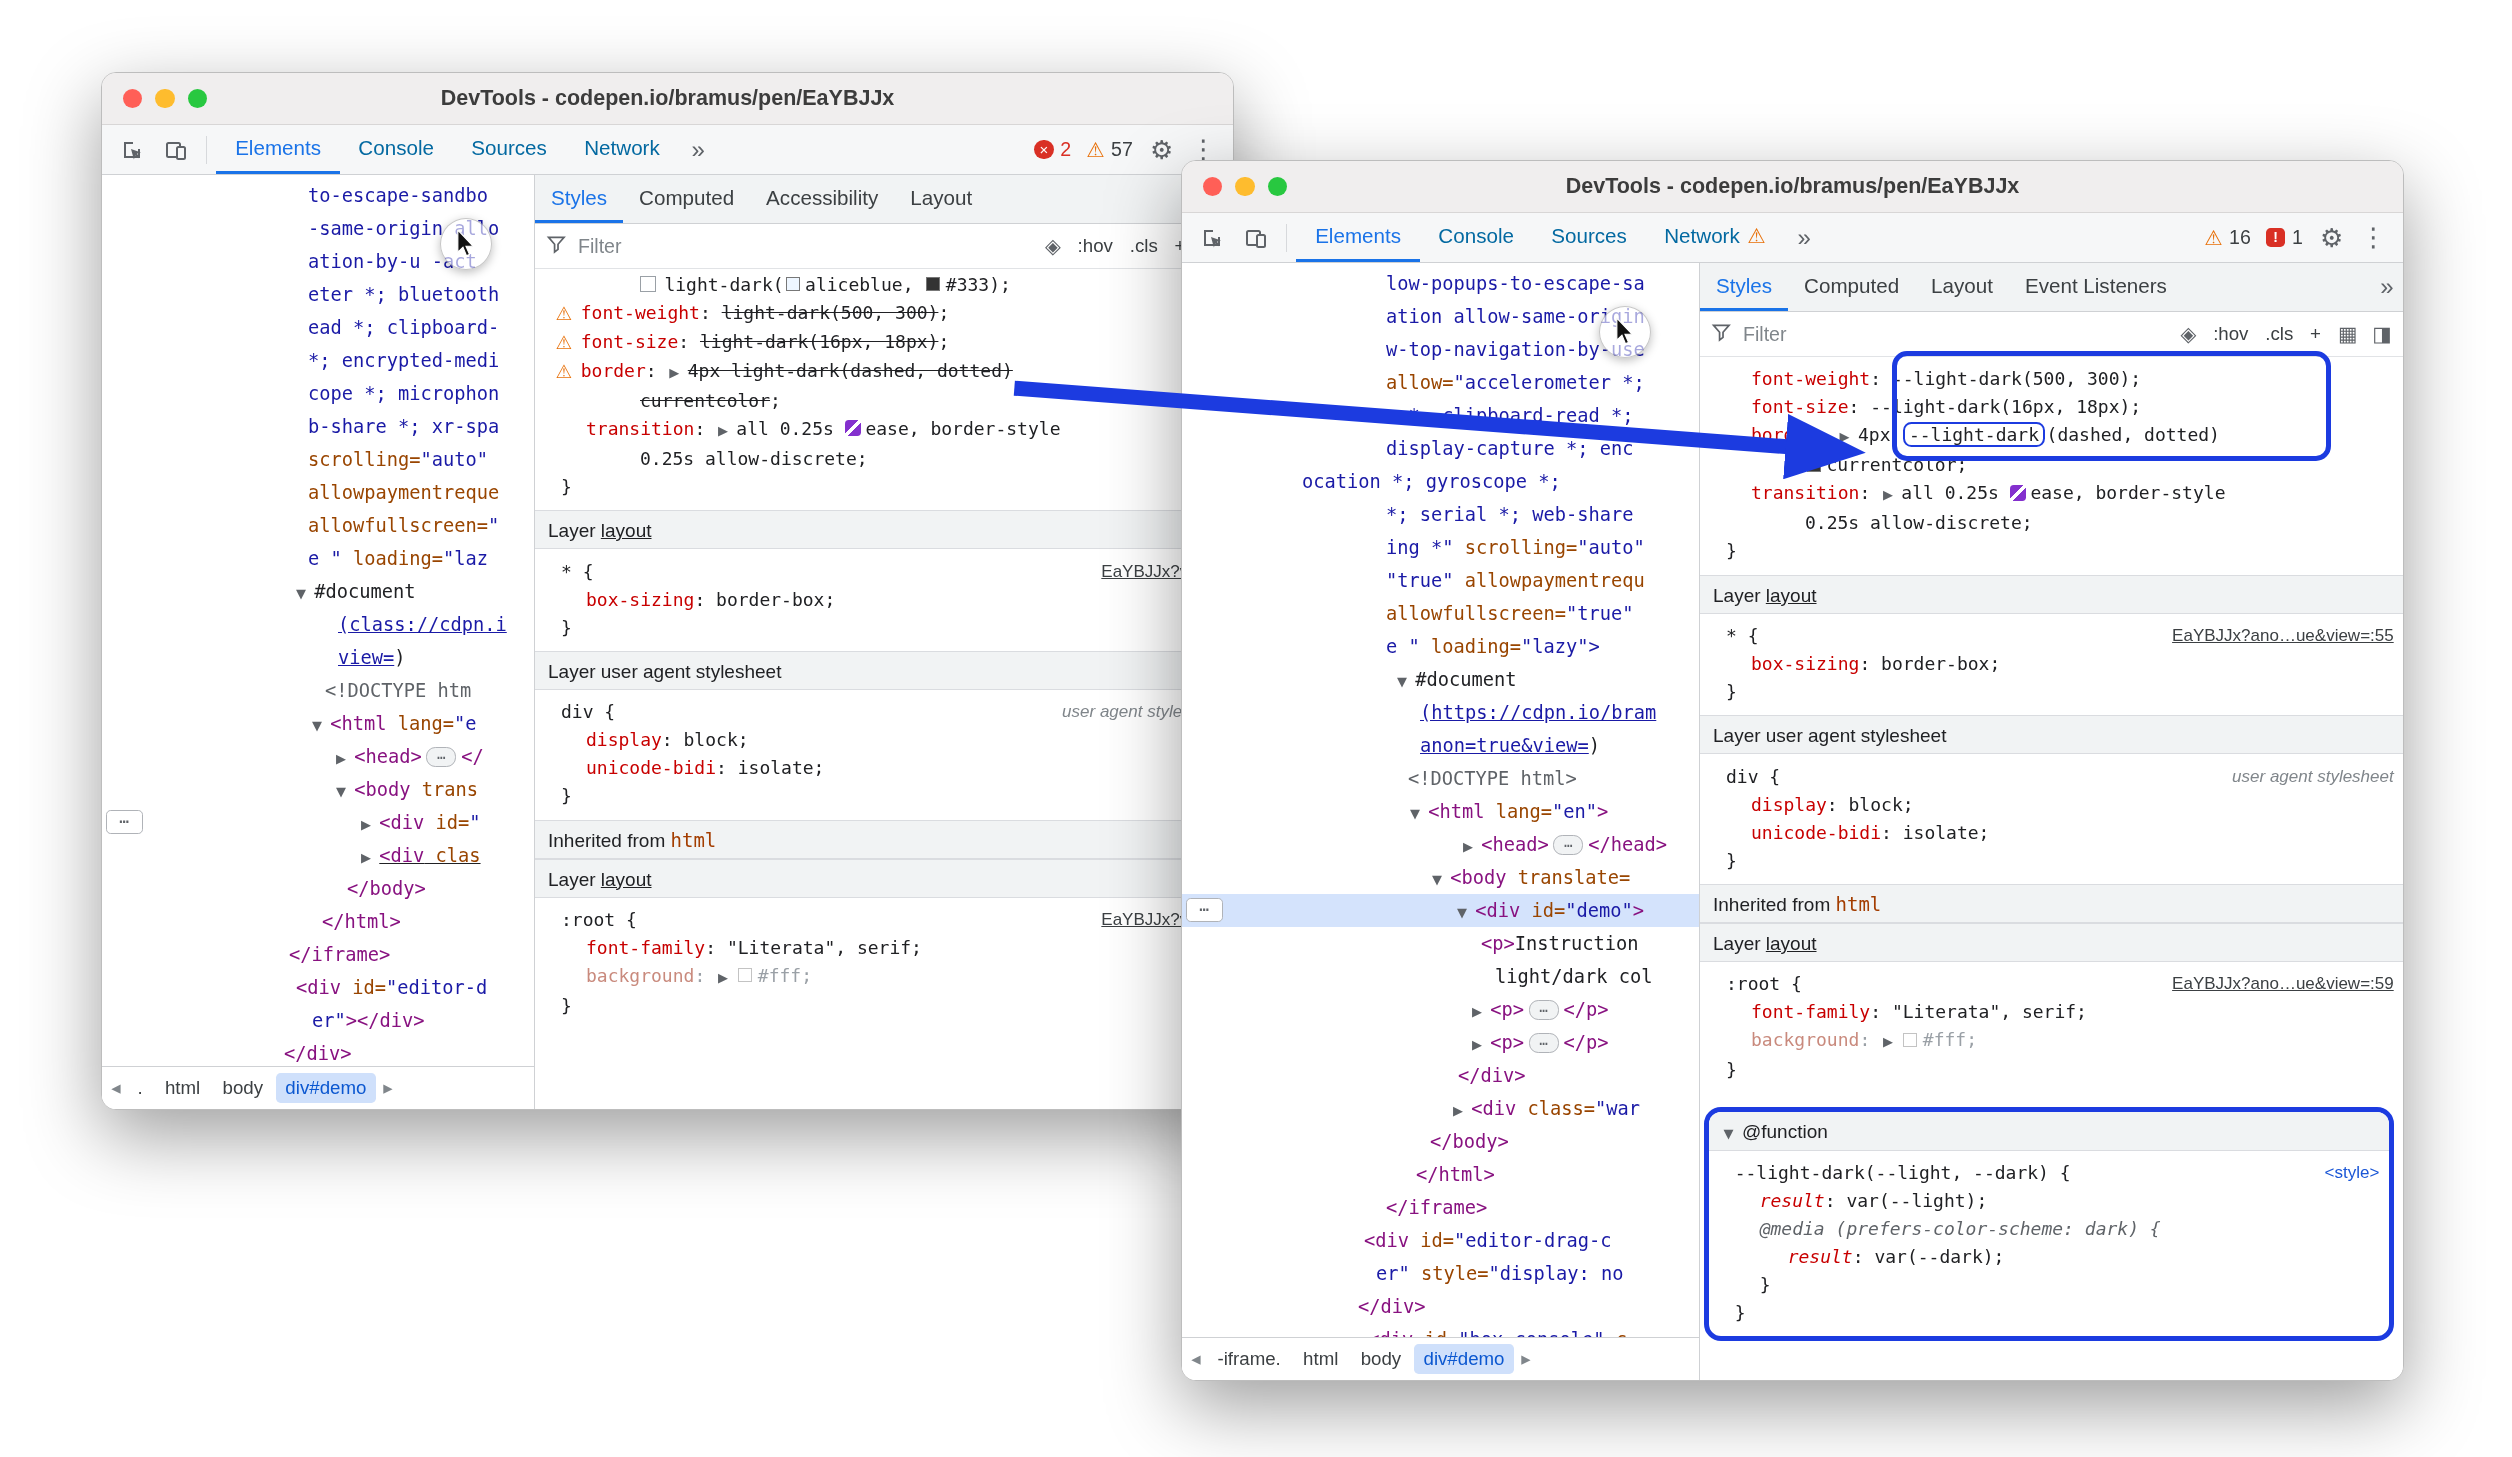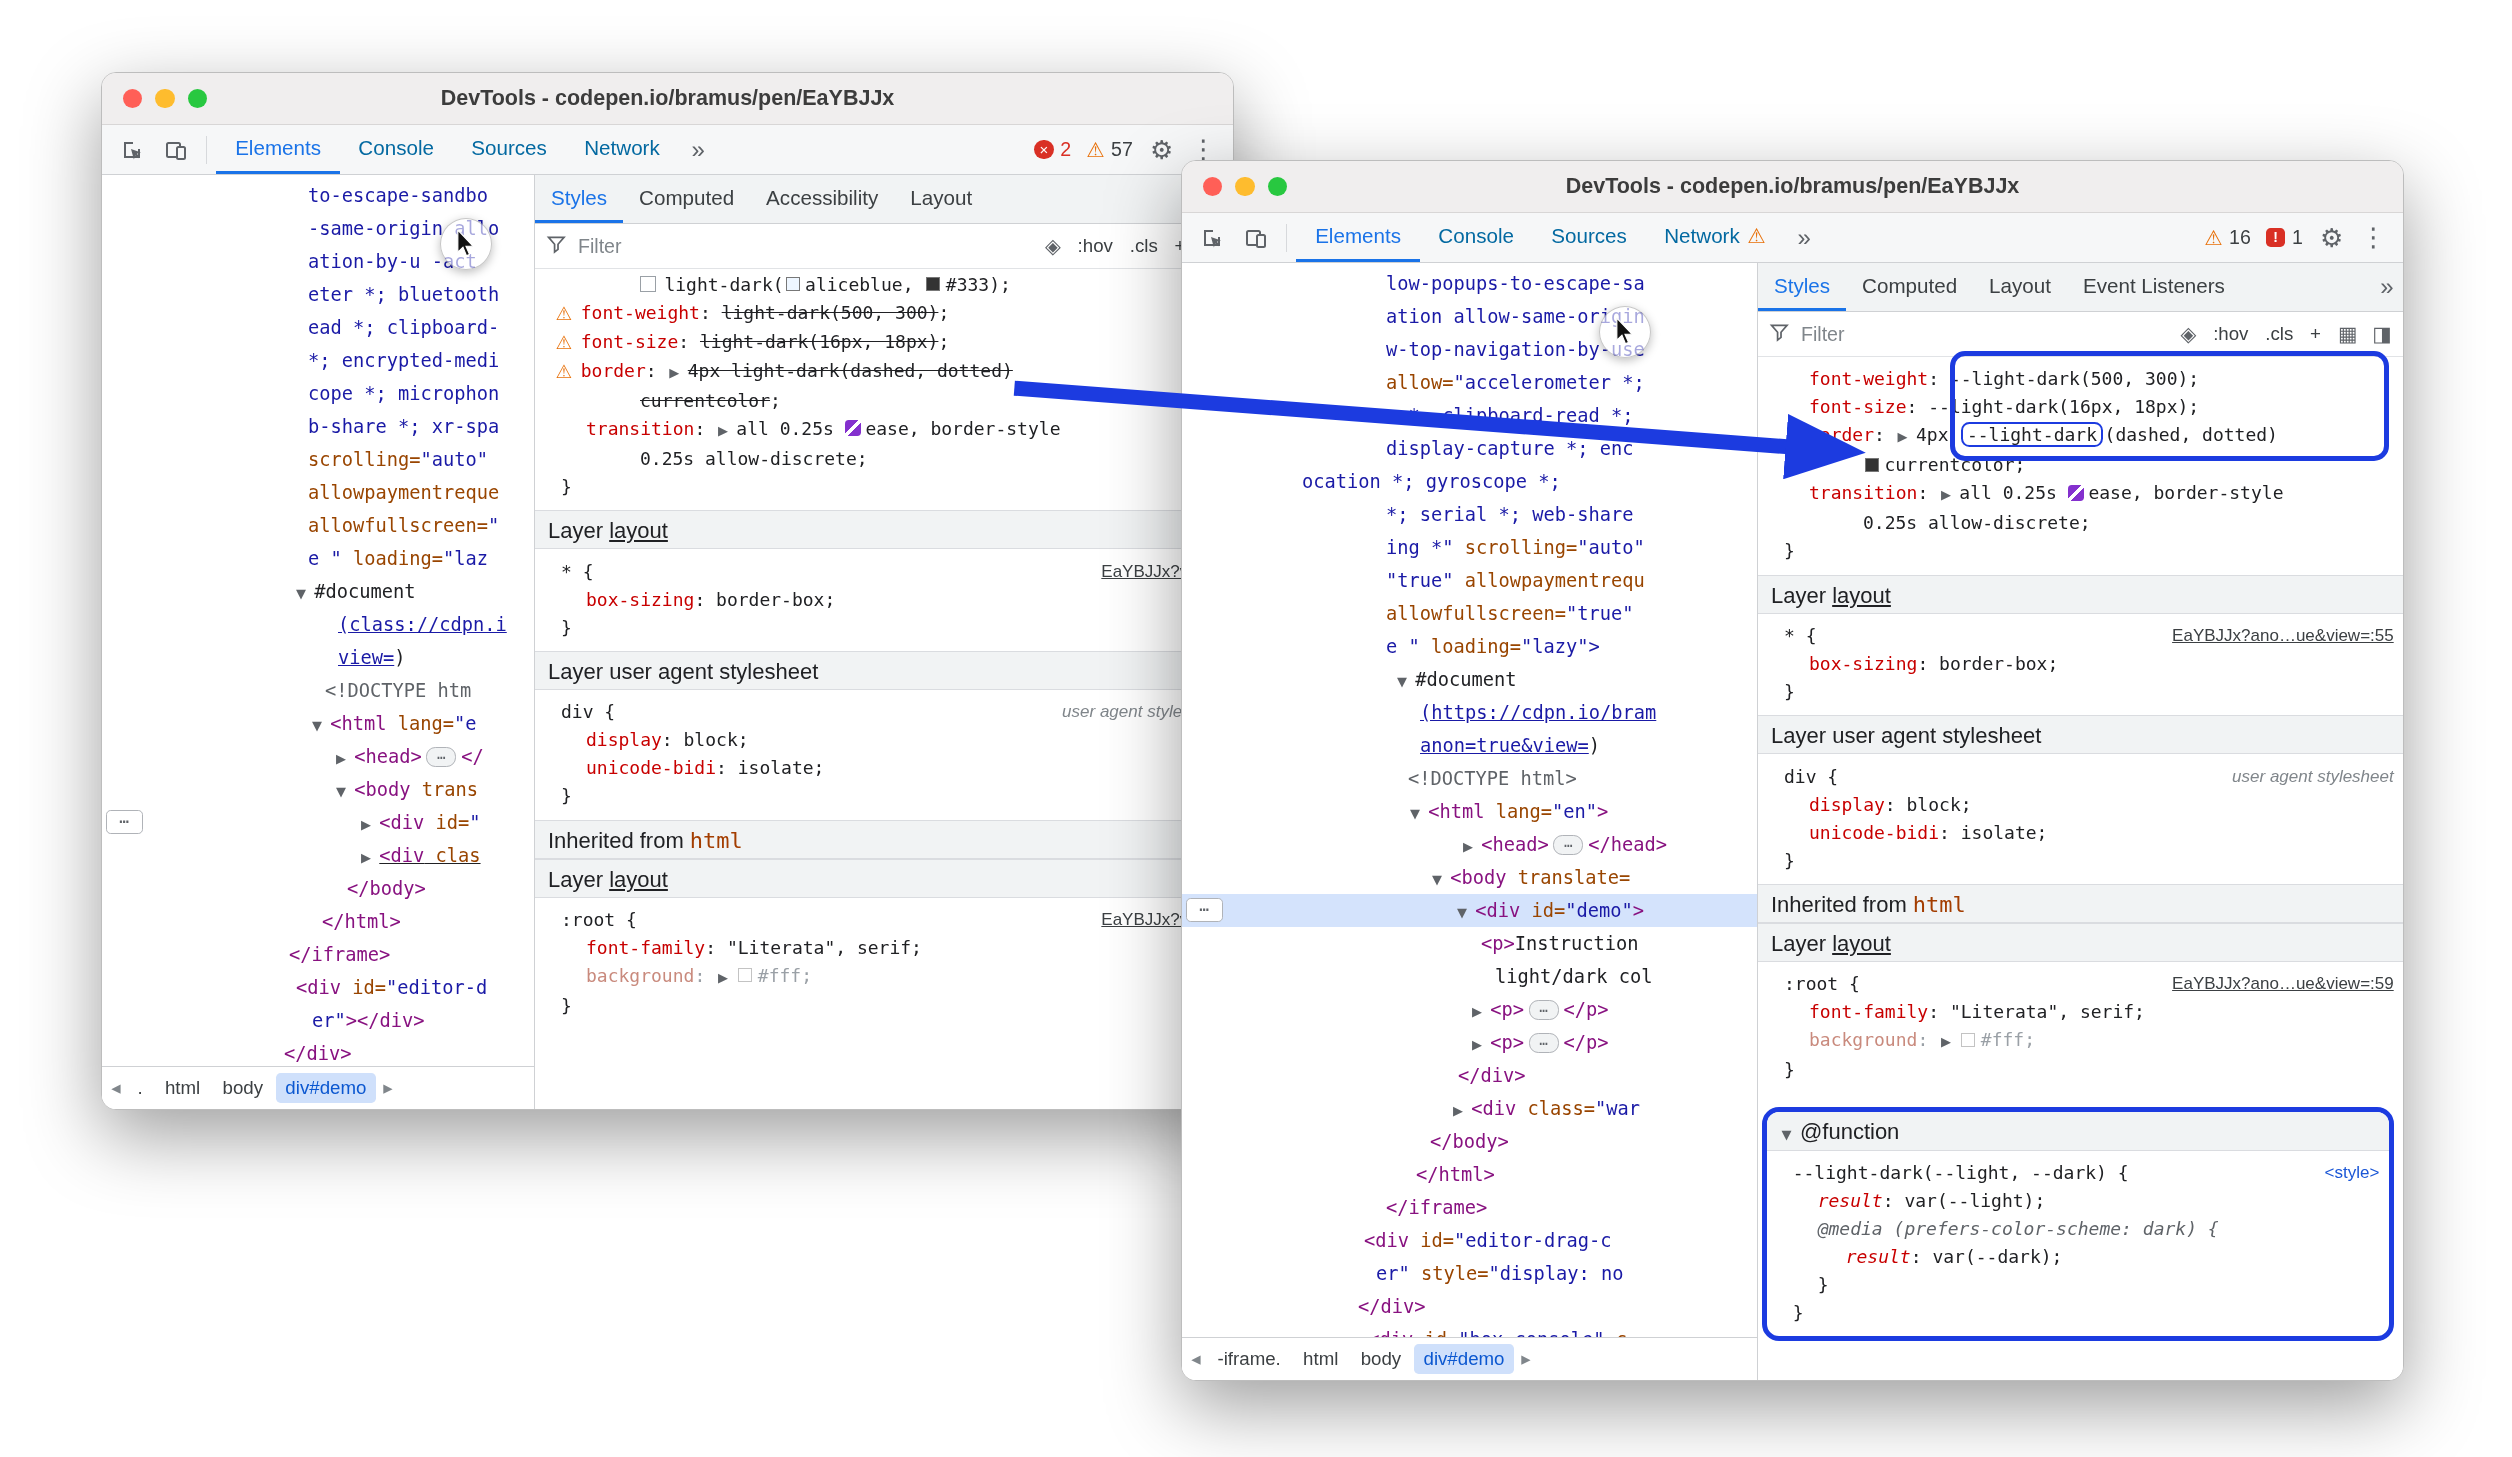--- a/index.html
+++ b/index.html
@@ -40,21 +40,21 @@
   .bic-warn::before{content:"⚠";color:var(--warn);font-size:20.6px;font-family:"DejaVu Sans",sans-serif}
   .bic-issue{width:19.6px;height:19.6px;border-radius:4.7px;background:var(--err);color:#fff;text-align:center;line-height:19.6px;font-size:14px;font-weight:bold}
   .bic-issue::before{content:"!"}
   .bcount-error{color:var(--err)} .bcount-warn,.bcount-issue{color:#3c4043}
   .ic-gear::before{content:"⚙";font-size:26px;color:var(--ui);font-family:"DejaVu Sans",sans-serif}
   .ic-kebab::before{content:"⋮";font-size:26px;color:var(--ui)}
   .ic-more::before{content:"»";font-size:24px;color:var(--ui);padding:0 9.3px}
 
   .main{flex:1;display:flex;min-height:0}
   .dom{flex:none;display:flex;flex-direction:column;border-right:0.9px solid var(--border);min-width:0;background:#fff}
-  #win0 .dom{width:433px} #win1 .dom{width:576px}
+  #win0 .dom{width:433px} #win1 .dom{width:518px}
   .domlines{flex:1;overflow:hidden;position:relative;padding-top:3.7px}
   .dl{height:33px;line-height:33px;white-space:nowrap;font-family:"DejaVu Sans Mono",monospace;
       font-size:18.7px;color:#202124;position:relative}
   .dl.sel{background:#d4e3fc}
   .edge{position:absolute;left:3.7px;top:4.7px;width:37px;height:23.4px;line-height:21.5px;text-align:center;
         border:0.9px solid #b0b3b8;border-radius:4.7px;background:#fff;color:#5f6368;font-size:17px}
   .edge::before{content:"⋯"}
   .crumbs{height:43px;flex:none;border-top:0.9px solid var(--border);display:flex;align-items:center;
           font-size:18.7px;color:#3c4043;padding:0 3.7px;gap:1.9px;background:#fff}
   .crumblist{display:flex;align-items:center;gap:3.7px;overflow:hidden}
@@ -74,21 +74,21 @@
              padding:0 11.2px;gap:11.2px}
   .filter-label{color:#80868b;font-size:19.6px}
   .fricons{margin-left:auto;display:flex;align-items:center;gap:15px;color:#3c4043;font-size:18.7px}
   .stbtn{padding:1.9px 1.9px}
   .ic-layers::before{content:"◈";font-size:20.6px;color:var(--ui)}
   .ic-grid::before{content:"▦";font-size:20.6px;color:var(--ui)}
   .ic-dock::before{content:"◨";font-size:20.6px;color:var(--ui)}
 
   .spcontent{flex:1;overflow:hidden;position:relative;font-family:"DejaVu Sans Mono",monospace;font-size:18px}
   .sec-h{height:39px;line-height:39px;background:var(--hdr);border-top:0.9px solid #dadce0;border-bottom:0.9px solid #dadce0;
-         padding-left:13px;font-size:22px;font-family:"Liberation Sans",sans-serif;color:#202124;white-space:nowrap}
+         padding-left:13px;font-size:19px;font-family:"Liberation Sans",sans-serif;color:#202124;white-space:nowrap}
   .rules{padding:8.4px 0 9.3px 0;position:relative}
   .rules.cut{margin-top:-6.5px}
   .sline{min-height:28px;line-height:28px;white-space:nowrap;position:relative}
   .src{position:absolute;right:9.3px;top:0;font-family:"Liberation Sans",sans-serif;font-size:17px;white-space:nowrap}
 
   .c-p{color:#c80000}
   .c-v{color:#202124}
   .c-st{color:#202124;text-decoration:line-through}
   .c-o{color:#994500}
   .c-b{color:#1a1aa6}

